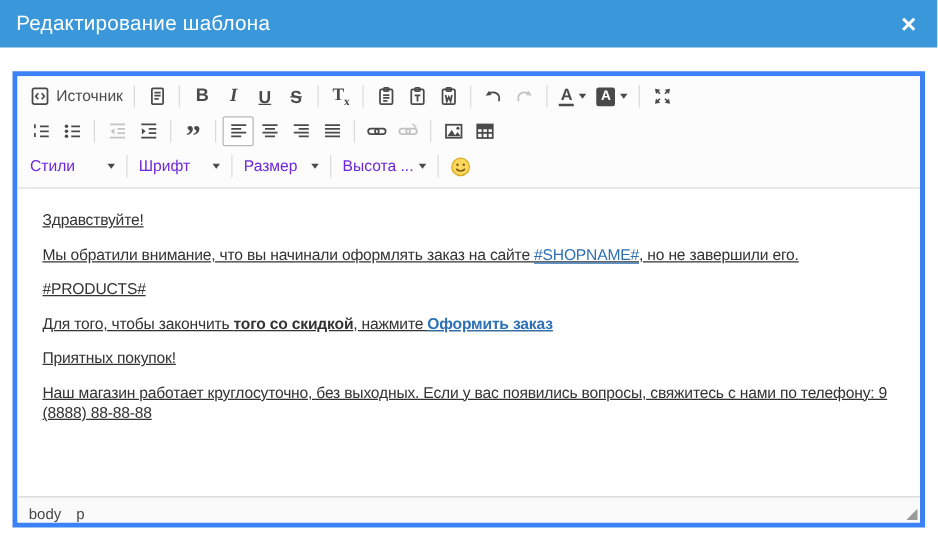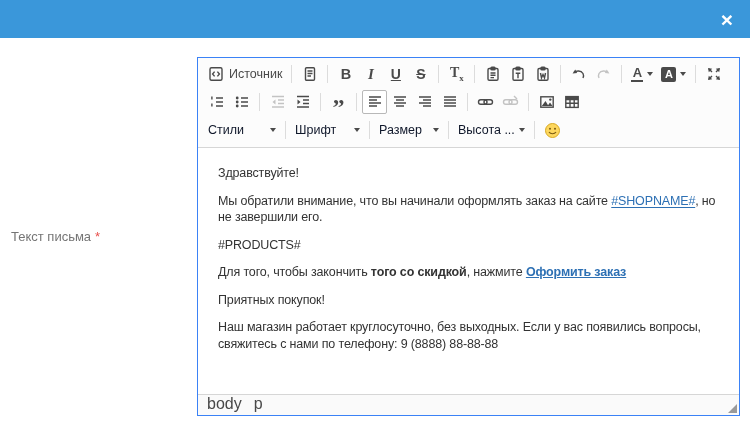--- a/index.html
+++ b/index.html
@@ -37,21 +37,21 @@
     width: 187px;
     flex: 0 0 187px;
     font-size: 13px;
     color: #757575;
     padding-left: 1px;
   }
   .required { color: var(--required, #e8504c); margin-left: 4px; }
   
   .editor {
     flex: 1;
-    border: 1px solid #3b82f6;
+    border: 4px solid #3b82f6;
     background: #fff;
     display: flex;
     flex-direction: column;
   }
   .toolbar {
     background: #fcfcfc;
     border-bottom: 1px solid #d6d6d6;
     padding: 2px 6px 3px 6px;
   }
   .trow { display: flex; align-items: center; height: 28px; }
@@ -94,79 +94,77 @@
   .caret {
     width: 0; height: 0; margin-left: 4px;
     border-left: 3.5px solid transparent;
     border-right: 3.5px solid transparent;
     border-top: 4px solid #4a4a4a;
     display: inline-block;
   }
   .combo {
     display: inline-flex; align-items: center;
     height: 24px; padding: 0 4px; cursor: pointer;
-    font-size: 12.5px; color: #0f172a;
+    font-size: 12.5px; color: #6d28d9;
   }
   .combo .combo-label { display: inline-block; min-width: 52px; }
   .combo-styles .combo-label { min-width: 58px; }
   .combo-font .combo-label { min-width: 55px; }
   .combo-size .combo-label { min-width: 50px; }
   .combo-height .combo-label { min-width: 56px; }
   
   .content {
     height: 246px;
     padding: 17px 20px 0 20px;
     font-size: 12.5px;
     letter-spacing: -0.15px;
     color: #333;
     overflow: hidden;
     background: #fff;
   }
-  .content p { margin: 0 0 11px 0; line-height: 1.32; }
+  .content p { margin: 0 0 11px 0; line-height: 1.32; text-decoration: underline; }
   .content a { color: var(--link, #2d70b4); text-decoration: underline; cursor: pointer; }
   .content .b { font-weight: 700; }
   .spell {
     text-decoration: underline wavy var(--spell, #e74c3c);
     text-decoration-thickness: 1px;
     text-underline-offset: 2px;
   }
   
   .pathbar {
     height: 21px;
     background: #fafafa;
     border-top: 1px solid #d6d6d6;
     display: flex;
-    align-items: flex-start;
+    align-items: flex-end;
     padding: 0 9px;
-    font-size: 16px;
+    font-size: 12px;
     color: #484848;
     position: relative;
     margin-top: auto;
   }
   .path-el { margin-right: 12px; cursor: pointer; }
   .resize-handle {
     position: absolute;
     right: 2px; bottom: 2px;
     width: 0; height: 0;
     border-left: 9px solid transparent;
     border-bottom: 9px solid #9a9a9a;
     cursor: nwse-resize;
   }
 </style>
 </head>
 <body>
 
 <div class="dialog-header">
+  <span class="dialog-title">Редактирование шаблона</span>
   <span class="dialog-close">×</span>
 </div>
 
 <div class="form-area">
-  <div class="label-col">
-    <span>Текст письма</span><span class="required">*</span>
-  </div>
 
   <div class="editor">
 
     <div class="toolbar">
 
       <div class="trow">
         <span class="btn">
           <svg width="16" height="16" viewBox="0 0 16 16">
             <rect x="2" y="1.7" width="12" height="12.6" rx="1.5"></rect>
             <path d="M6.6 5.6 L4.6 8 L6.6 10.4 M9.4 5.6 L11.4 8 L9.4 10.4"></path>

